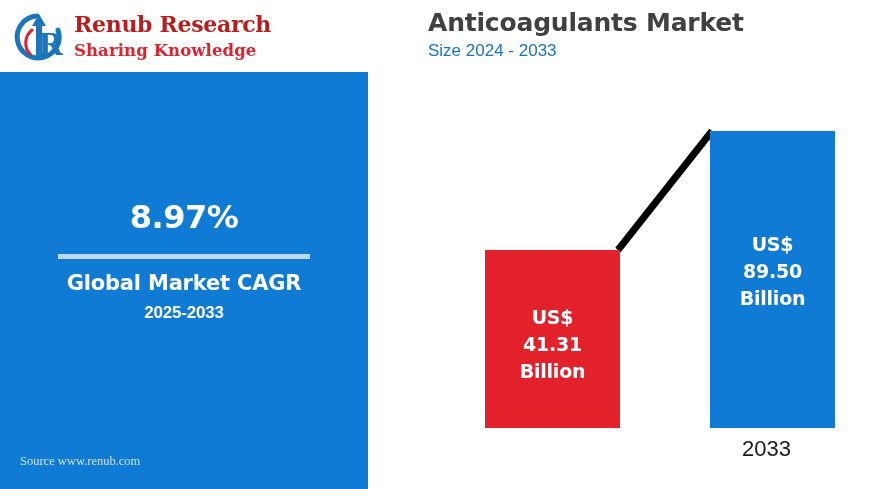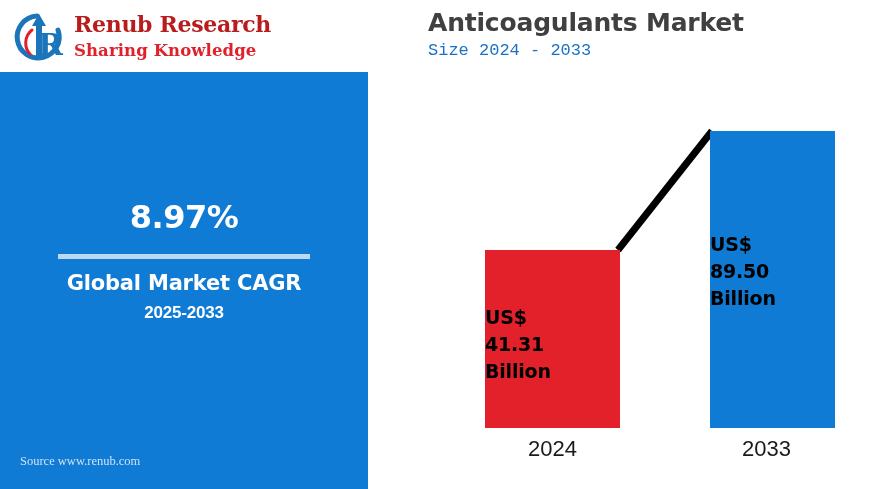--- a/index.html
+++ b/index.html
@@ -70,21 +70,21 @@
   .main-title {
     font-family: "DejaVu Sans", sans-serif;
     font-weight: bold;
     font-size: 25px;
     line-height: 30px;
     color: #404040;
     letter-spacing: -0.2px;
     white-space: nowrap;
   }
   .main-subtitle {
-    font-family: Liberation Mono, monospace;
+    font-family: Liberation Sans, sans-serif;
     font-weight: normal;
     font-size: 17px;
     line-height: 22px;
     color: #1a72c4;
     letter-spacing: 0px;
     margin-top: 2px;
     white-space: nowrap;
   }
 
   
@@ -168,25 +168,26 @@
     left: 290px;
     top: 41px;
     width: 125px;
     height: 297px;
     background: #0f7bd4;
   }
   .bar-label {
     position: absolute;
     left: 0;
     width: 100%;
+    text-align: center;
     font-family: "DejaVu Sans", sans-serif;
     font-weight: bold;
     font-size: 19px;
     line-height: 27px;
-    color: #000000;
+    color: #ffffff;
     letter-spacing: -0.2px;
   }
   .bar-2024 .bar-label { top: 54px; }
   .bar-2033 .bar-label { top: 100px; }
 
   .connector {
     position: absolute;
     left: 0;
     top: 0;
     width: 450px;
@@ -257,17 +258,16 @@
     </div>
 
     <div class="bar bar-2033">
       <div class="bar-label">
         <div>US$</div>
         <div>89.50</div>
         <div>Billion</div>
       </div>
     </div>
 
-    <div class="axis-label axis-2024">2024</div>
     <div class="axis-label axis-2033">2033</div>
   </div>
 
 </div>
 
 </body></html>

